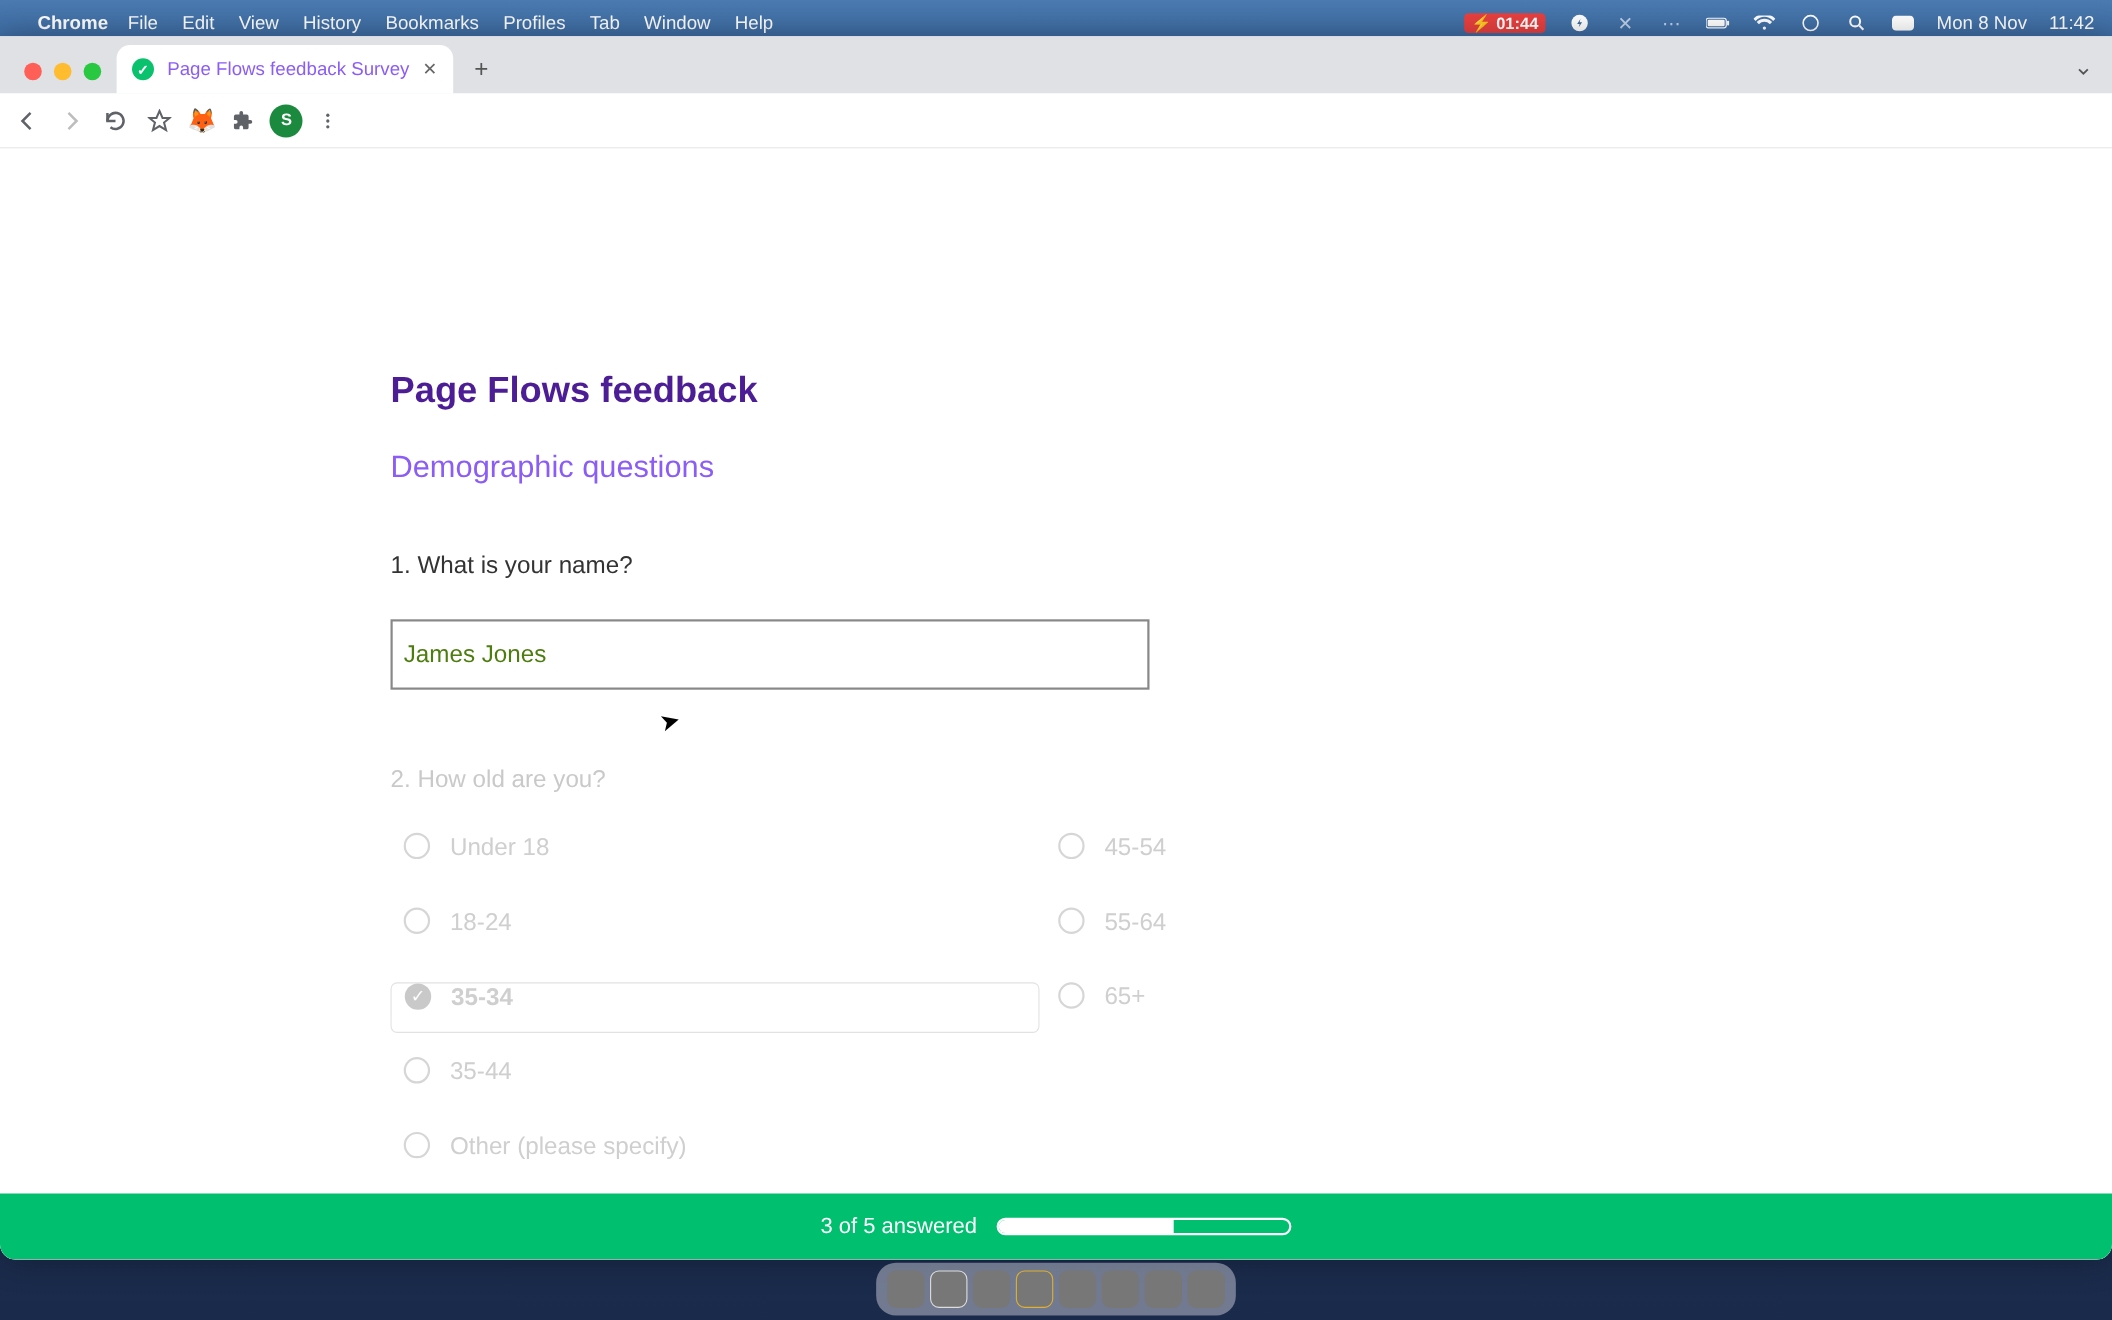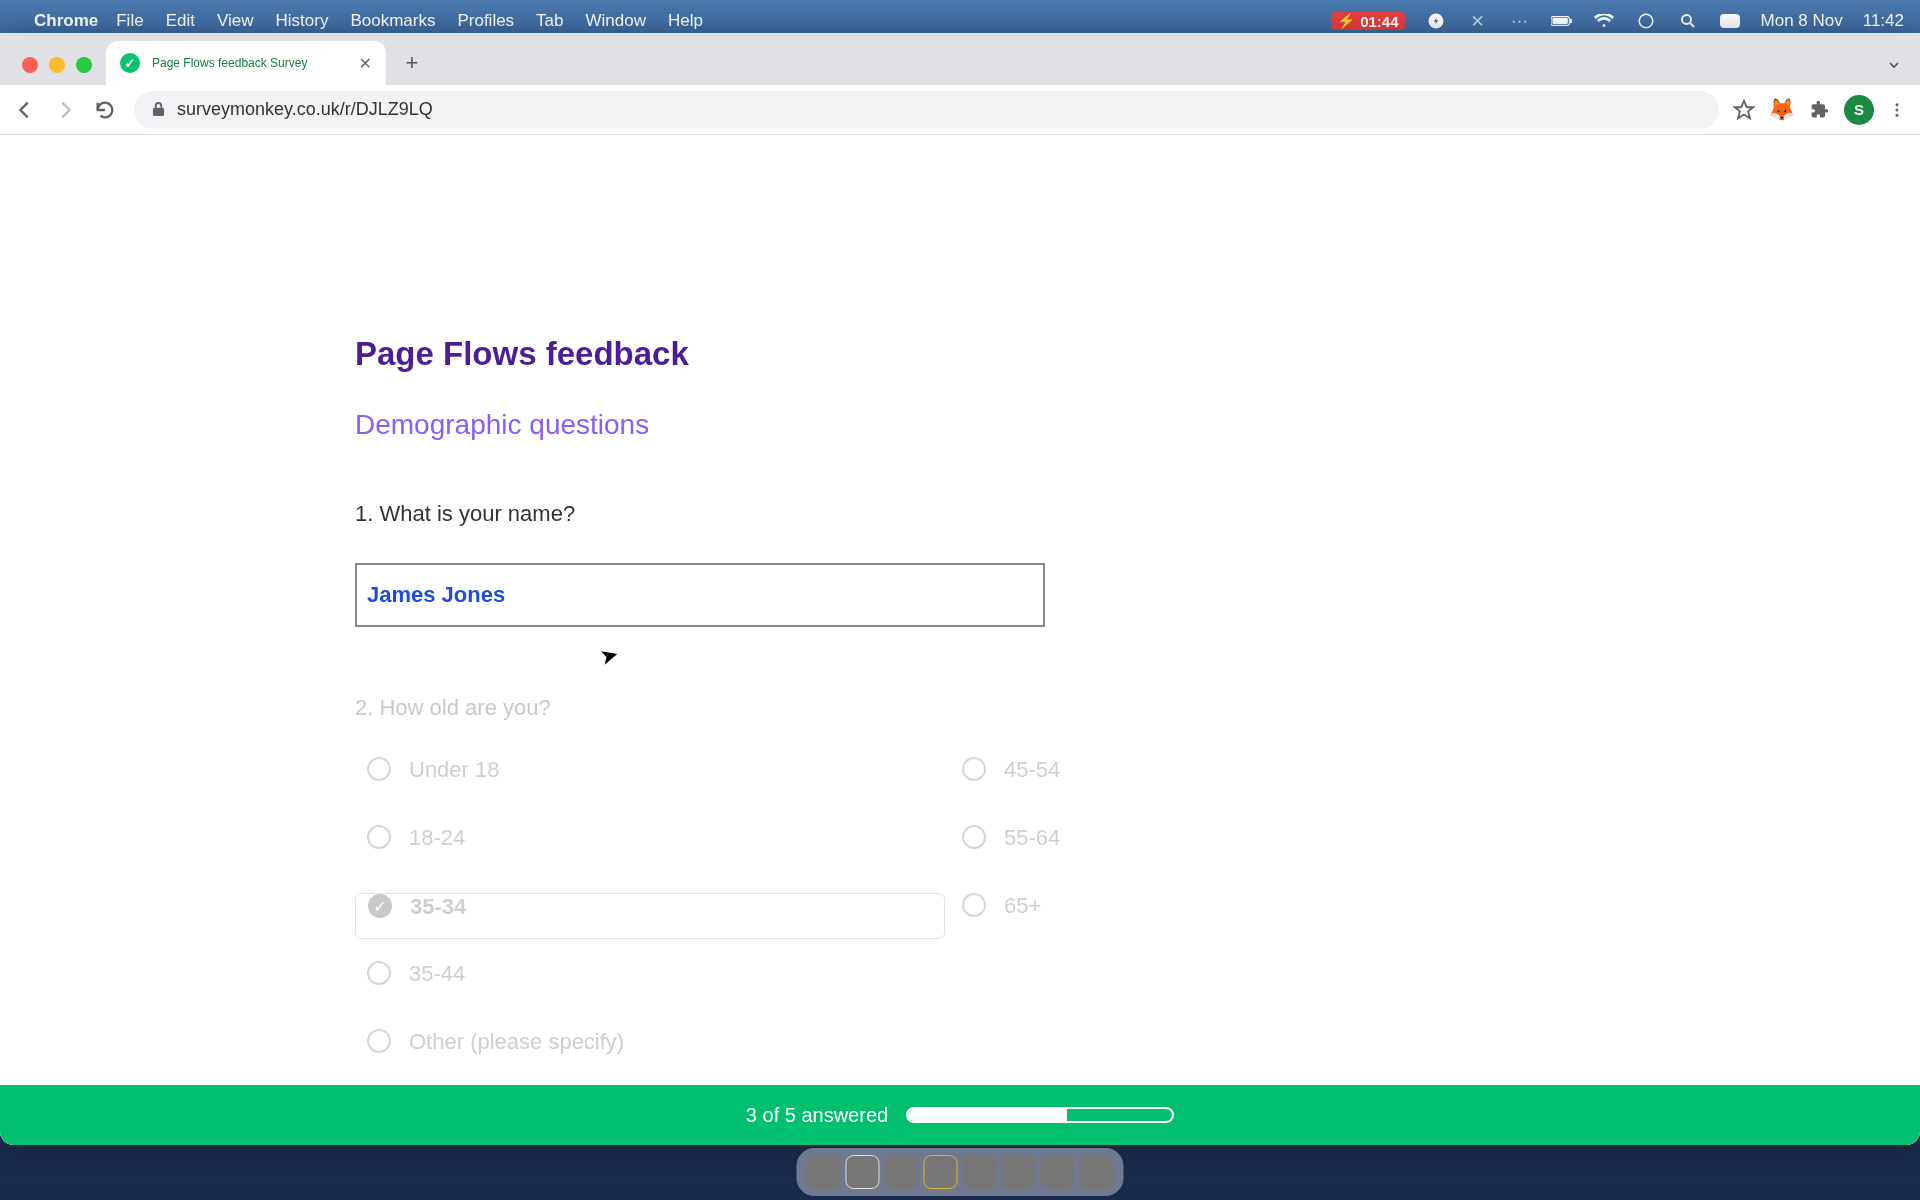--- a/index.html
+++ b/index.html
@@ -16,40 +16,40 @@
 .menubar .ricon{width:22px;height:22px;display:flex;align-items:center;justify-content:center;}
 
 
 .chrome{position:absolute;top:33px;left:0;right:0;bottom:55px;background:#fff;border-radius:0 0 14px 14px;overflow:hidden;box-shadow:0 0 30px rgba(0,0,0,.3);}
 .tabstrip{height:52px;background:#dfe1e5;display:flex;align-items:flex-end;padding:0 10px;}
 .traffic{display:flex;gap:11px;align-items:center;margin:0 14px 12px 12px;}
 .traffic span{width:16px;height:16px;border-radius:50%;}
 .tl-r{background:#ff5f57;}.tl-y{background:#febc2e;}.tl-g{background:#28c840;}
 .tab{background:#fff;height:44px;border-radius:12px 12px 0 0;display:flex;align-items:center;padding:0 14px;gap:12px;min-width:280px;}
 .tab .favicon{width:20px;height:20px;border-radius:50%;background:#0ac26d;display:flex;align-items:center;justify-content:center;color:#fff;font-size:13px;font-weight:700;}
-.tab .title{font-size:12px;color:#15803d;}
+.tab .title{font-size:17px;color:#8b5cf6;}
 .tab .close{margin-left:auto;color:#666;font-size:16px;cursor:pointer;}
 .newtab{width:36px;height:36px;display:flex;align-items:center;justify-content:center;color:#555;font-size:22px;margin:0 6px 4px 8px;cursor:pointer;}
 .tabstrip .chev{margin-left:auto;margin-right:8px;margin-bottom:12px;color:#555;}
 .toolbar{height:50px;background:#fff;border-bottom:1px solid #e0e0e0;display:flex;align-items:center;padding:0 14px;gap:14px;}
 .toolbar .navbtn{color:#555;width:26px;text-align:center;cursor:pointer;}
 .toolbar .navbtn.disabled{color:#bdbdbd;}
 .addr{flex:1;height:38px;background:#f1f3f4;border-radius:20px;display:flex;align-items:center;padding:0 18px;gap:12px;color:#333;font-size:18px;}
 .addr .lock{color:#5f6368;font-size:15px;}
 .toolbar .ricon{color:#5f6368;cursor:pointer;}
 .avatar{width:30px;height:30px;border-radius:50%;background:#1b8a3f;color:#fff;display:flex;align-items:center;justify-content:center;font-size:15px;font-weight:600;}
 
 
 .page{position:absolute;top:102px;left:0;right:0;bottom:0;background:#fff;overflow:hidden;}
 .survey{width:800px;margin-left:355px;padding-top:200px;}
 .survey h1{color:#4c1d95;font-size:33px;font-weight:800;margin-bottom:36px;}
 .survey h2{color:#8b5cf6;font-size:28px;font-weight:400;margin-bottom:60px;}
 .qtext{font-size:22px;color:#333;margin-bottom:36px;}
 .qtext.faded{color:#c9c9c9;}
-.tinput{width:690px;height:64px;border:2px solid #888;padding:0 10px;font-size:22px;font-weight:700;color:#1d4ed8;outline:none;}
+.tinput{width:690px;height:64px;border:2px solid #888;padding:0 10px;font-size:22px;font-weight:400;color:#4d7c0f;outline:none;}
 .q2{margin-top:68px;}
 .options{display:grid;grid-template-columns:595px 595px;row-gap:22px;column-gap:0;}
 .opt{display:flex;align-items:flex-start;gap:18px;height:46px;padding-left:12px;}
 .opt.selected{border:1px solid #e2e2e2;border-radius:6px;background:#fff;width:590px;}
 .radio{width:24px;height:24px;border:2px solid #d6d6d6;border-radius:50%;flex:none;}
 .radio.checked{border:none;background:#c9c9c9;display:flex;align-items:center;justify-content:center;color:#fff;font-size:16px;}
 .olabel{font-size:22px;color:#cfcfcf;}
 .opt.selected .olabel{font-weight:600;}
 
 
@@ -154,29 +154,20 @@
         <svg width="22" height="22" viewBox="0 0 24 24" fill="none" stroke="#bdbdbd" stroke-width="2.5">
           <polyline points="9 4 17 12 9 20"></polyline>
         </svg>
       </span>
     <span class="navbtn">
         <svg width="22" height="22" viewBox="0 0 24 24" fill="none" stroke="#5f6368" stroke-width="2.5">
           <path d="M4 12a8 8 0 1 1 3 6.2"></path>
           <polyline points="4 4 4 12 12 12" fill="none"></polyline>
         </svg>
       </span>
-    <div class="addr">
-      <span class="lock">
-          <svg width="13" height="15" viewBox="0 0 14 16" fill="#5f6368">
-            <rect x="1" y="6" width="12" height="9" rx="2"></rect>
-            <path d="M4 6V4a3 3 0 016 0v2" fill="none" stroke="#5f6368" stroke-width="2"></path>
-          </svg>
-        </span>
-      <span>surveymonkey.co.uk/r/DJLZ9LQ</span>
-    </div>
     <span class="ricon">
         <svg width="22" height="22" viewBox="0 0 24 24" fill="none" stroke="#5f6368" stroke-width="2">
           <polygon points="12 2 15 9 22 9 16.5 13.5 18.5 21 12 17 5.5 21 7.5 13.5 2 9 9 9"></polygon>
         </svg>
       </span>
     <span class="ricon" style="color:#e8821e;font-size:22px;">🦊</span>
     <span class="ricon">
         <svg width="20" height="20" viewBox="0 0 24 24" fill="#5f6368">
           <path d="M20 11h-2V7a2 2 0 00-2-2h-4V3a2 2 0 10-4 0v2H4a2 2 0 00-2 2v4h2a2 2 0 110 4H2v4a2 2 0 002 2h4v-2a2 2 0 114 0v2h4a2 2 0 002-2v-4h2a2 2 0 100-4z"></path>
         </svg>

